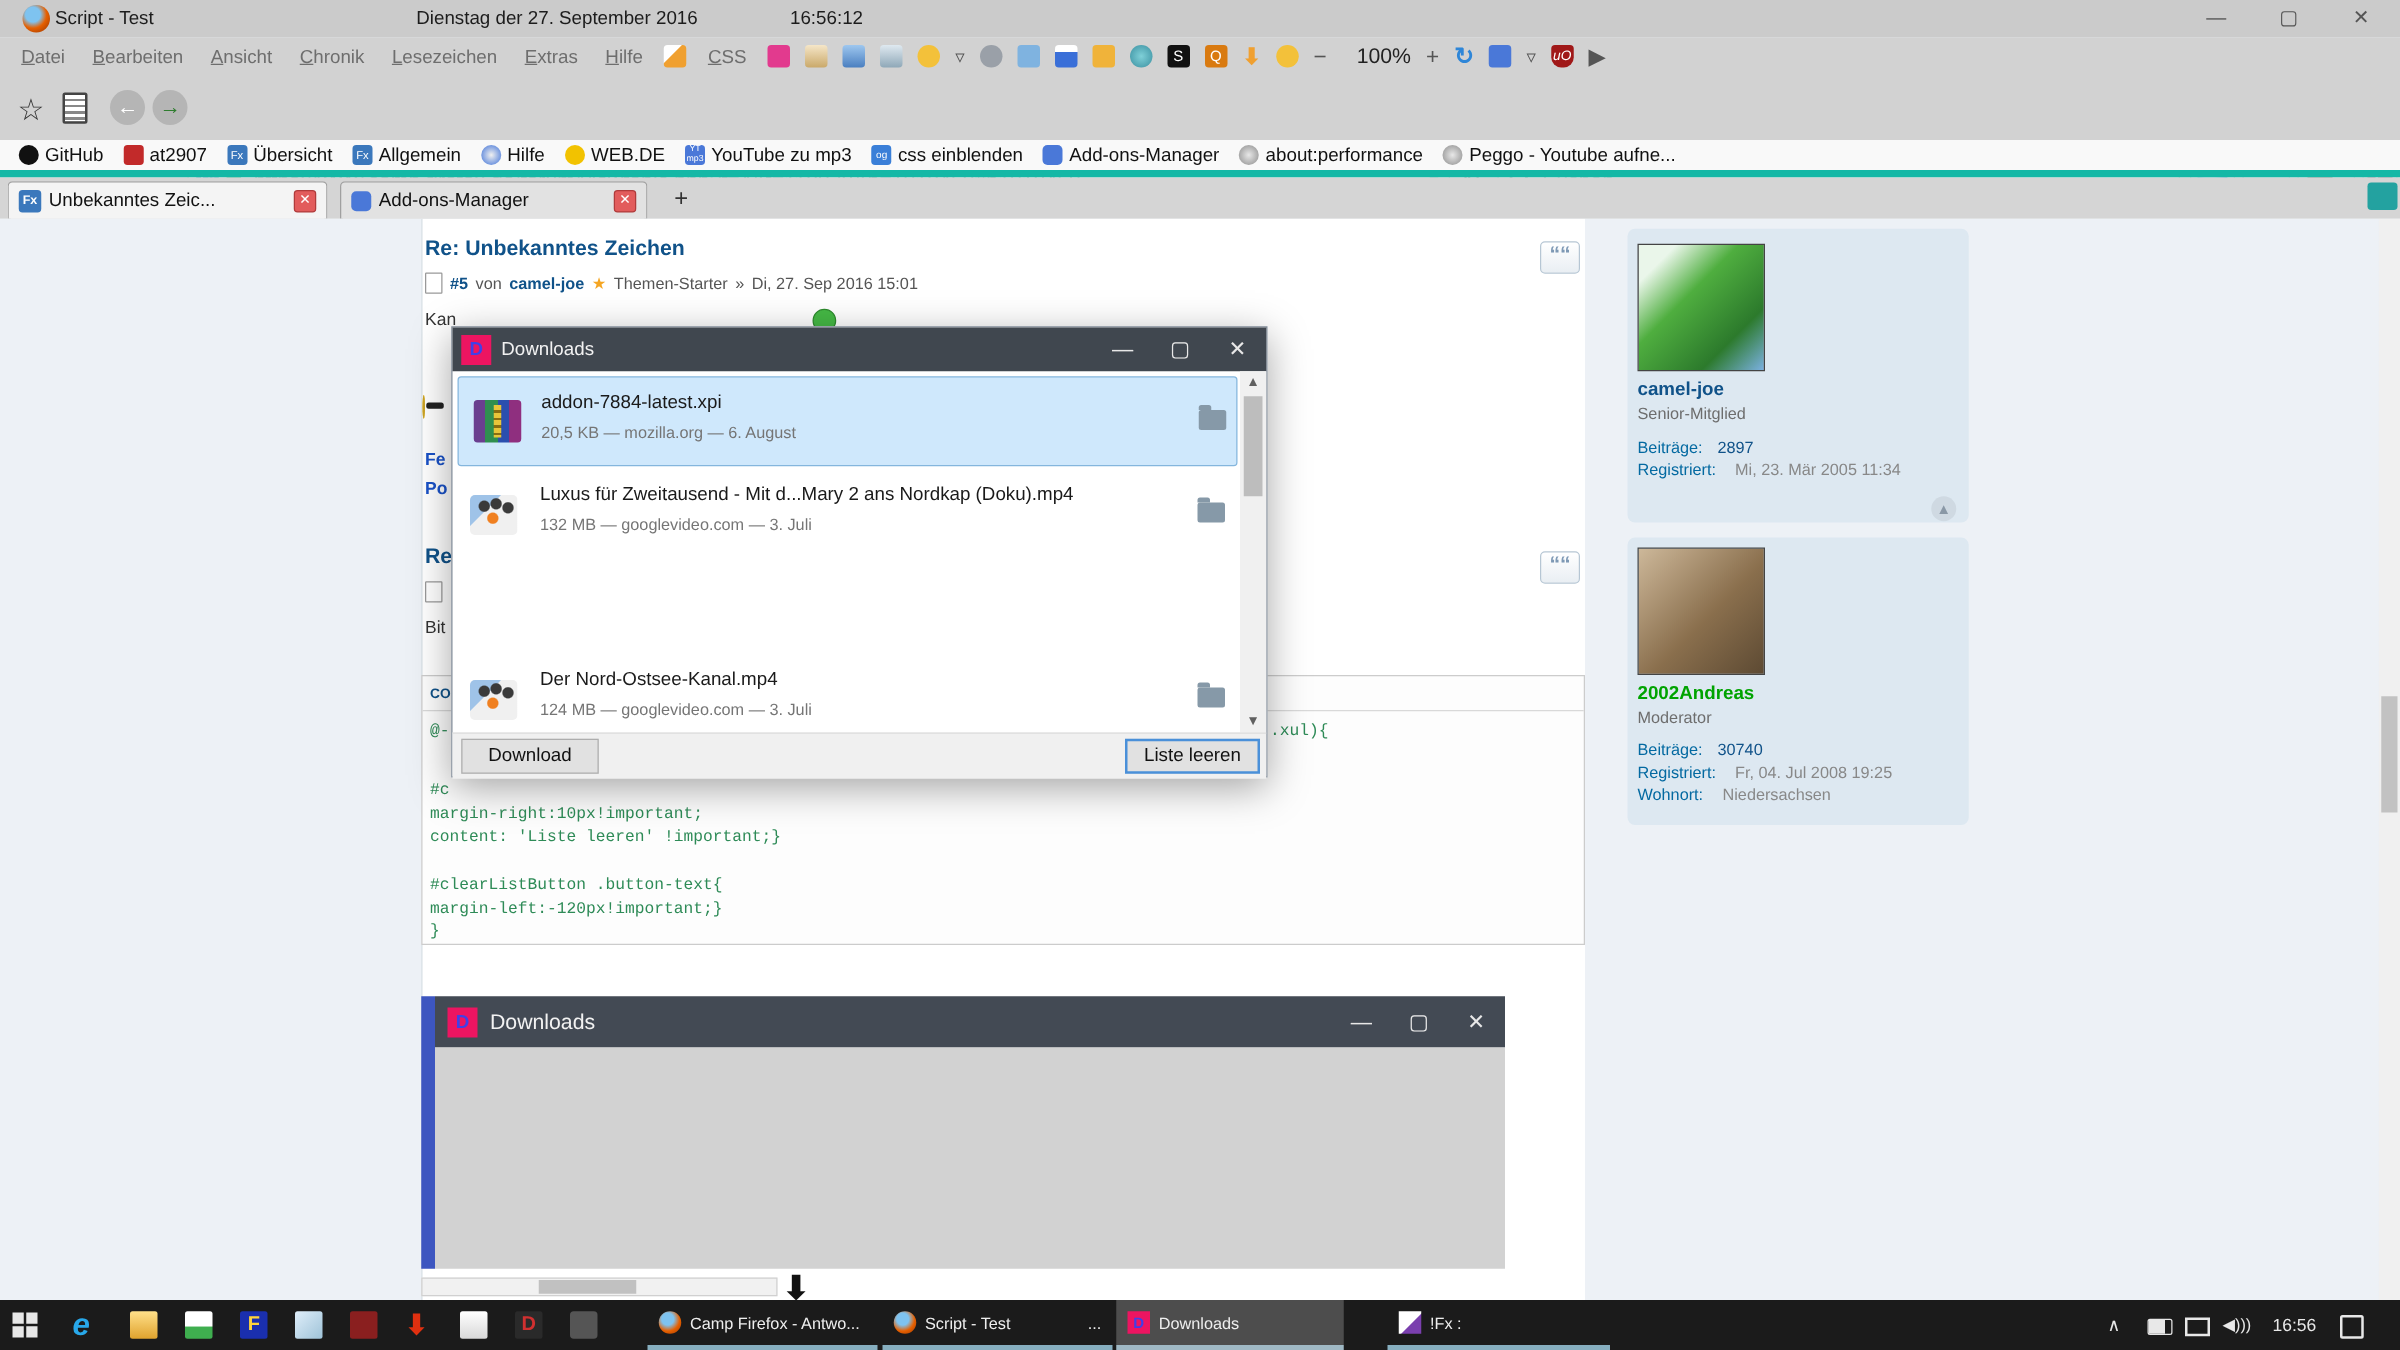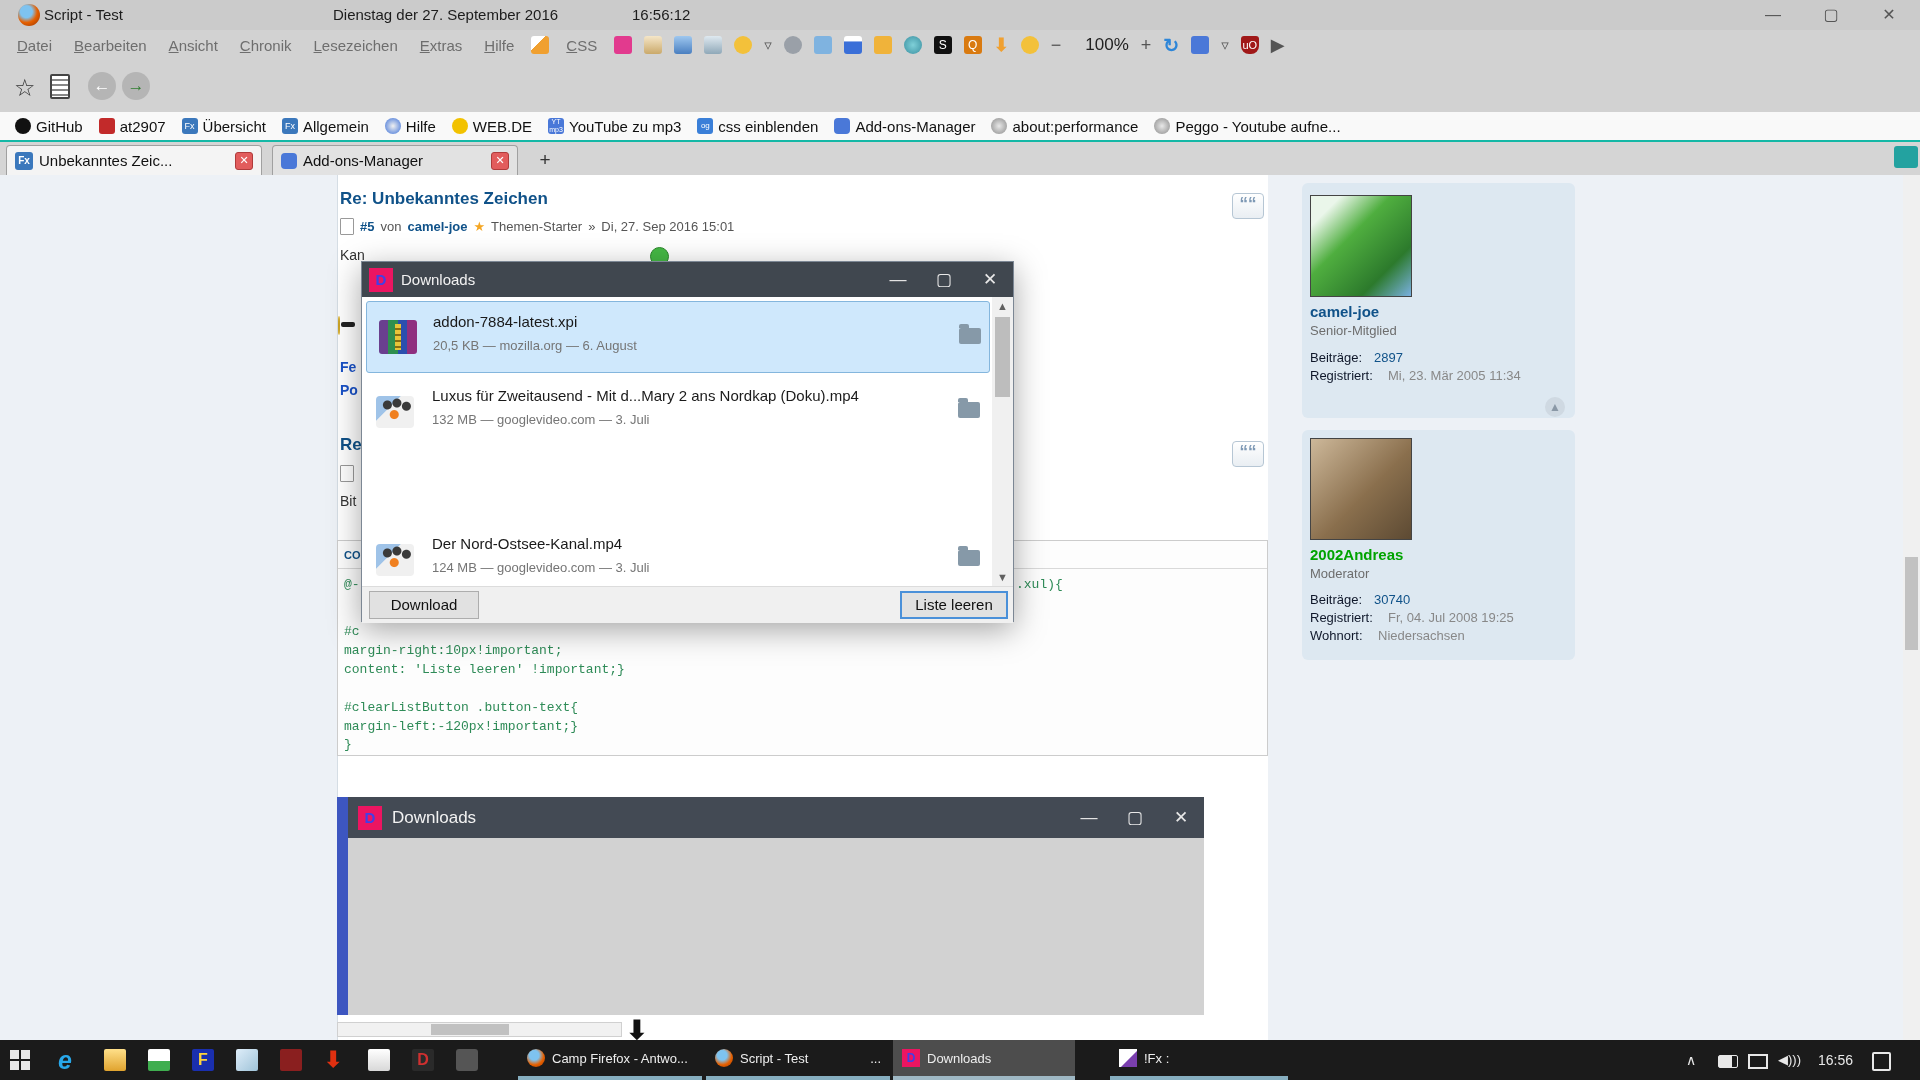--- a/index.html
+++ b/index.html
@@ -26,21 +26,21 @@
   .lock{width:12px;height:9px;background:#2f9e44;border-radius:2px;position:relative;flex:none;margin-right:8px;}
   .lock::before{content:"";position:absolute;left:2px;top:-6px;width:6px;height:6px;border:2px solid #2f9e44;border-bottom:none;border-radius:5px 5px 0 0;}
   #reloadbtn{left:1164px;top:68px;width:26px;height:34px;color:#555;font-size:20px;text-align:center;line-height:34px;}
   #searchbox{left:1198px;top:66px;width:546px;height:38px;background:#fff;border:1px solid #a9a9a9;border-radius:3px;box-sizing:border-box;display:flex;align-items:center;padding:0 8px;}
   #searchbox input{border:none;outline:none;flex:1;font-size:17px;font-family:"Liberation Sans",sans-serif;background:transparent;color:#333;}
   #searchbox input::placeholder{color:#8a8a8a;font-style:italic;}
   .mag{width:12px;height:12px;border:2px solid #777;border-radius:50%;position:relative;flex:none;margin-right:8px;}
   .mag::after{content:"";position:absolute;left:10px;top:10px;width:7px;height:2px;background:#777;transform:rotate(45deg);}
   .navbtn{top:64px;height:34px;border:1px solid #aeaeae;border-radius:3px;background:linear-gradient(#fdfdfd,#e9e9e9);box-sizing:border-box;text-align:center;}
   
-  #bookmarksbar{left:0;top:112px;width:1920px;height:30px;background:#f9f9f9;border-bottom:2px solid #14b8a6;display:flex;align-items:center;padding-left:8px;box-sizing:border-box;gap:2px;}
+  #bookmarksbar{left:0;top:112px;width:1920px;height:30px;background:#f9f9f9;border-bottom:6px solid #14b8a6;display:flex;align-items:center;padding-left:8px;box-sizing:border-box;gap:2px;}
   .bm{display:flex;align-items:center;gap:5px;padding:2px 7px;font-size:15px;color:#111;}
   .bmi{width:16px;height:16px;border-radius:3px;flex:none;}
   
   #tabbar{left:0;top:142px;width:1920px;height:33px;background:#d5d5d5;}
   .tab{top:3px;height:30px;border:1px solid #a0a0a0;border-bottom:none;border-radius:4px 4px 0 0;display:flex;align-items:center;padding:0 8px;gap:6px;font-size:15px;color:#111;box-sizing:border-box;}
   .tabclose{width:16px;height:16px;background:#e25c5c;border:1px solid #b03b3b;border-radius:3px;color:#fff;font-size:11px;line-height:15px;text-align:center;}
   
   #content{left:0;top:175px;width:1920px;height:865px;background:#edf1f6;overflow:hidden;}
   #postcol{left:337px;top:0;width:930px;height:865px;background:#fff;border-left:1px solid #d5dde4;}
   .posttitle{font-size:17px;font-weight:bold;color:#105289;}
@@ -49,21 +49,21 @@
   .docicon{width:12px;height:15px;background:#fff;border:1px solid #999;border-radius:1px;}
   .quotebtn{width:30px;height:24px;border:1px solid #b6c6d4;border-radius:4px;background:linear-gradient(#fff,#e9eef3);color:#7e99b5;font-weight:bold;text-align:center;line-height:20px;font-size:17px;}
   .codebox{left:337px;top:365px;width:931px;height:216px;background:#fdfdfd;border:1px solid #ccc;box-sizing:border-box;}
   .codehead{font-size:11px;font-weight:bold;color:#105289;}
   .codeline{font-family:"Liberation Mono","DejaVu Sans Mono",monospace;font-size:13px;color:#2e8b57;white-space:pre;}
   .codesep{left:0;top:27px;width:929px;height:1px;background:#d9d9d9;}
   .panel{left:1302px;width:273px;background:#dde8f1;border-radius:6px;}
   .avatar{left:8px;top:12px;width:100px;height:100px;border:1px solid #444;}
   .pname{font-size:15px;font-weight:bold;}
   .prank{font-size:13px;color:#6d6d6d;}
-  .plabel{font-size:13px;color:#0f172a;}
+  .plabel{font-size:13px;color:#0369a1;}
   .pval-blue{color:#105289;}
   .pval-gray{color:#888;}
   .smiley-cool{width:20px;height:20px;border-radius:50%;background:#ffd24a;border:1px solid #c9a227;position:relative;}
   .smiley-cool::before{content:"";position:absolute;left:2px;top:5px;width:14px;height:5px;background:#222;border-radius:2px;}
   .smiley-green{width:17px;height:17px;border-radius:50%;background:#45b945;border:1px solid #2c8a2c;}
   
   #shot{left:337px;top:622px;width:867px;height:218px;}
   #shot .strip{left:0;top:0;width:11px;height:218px;background:#3d56c0;}
   #shot .stb{left:11px;top:0;width:856px;height:41px;background:#434a54;display:flex;align-items:center;}
   #shot .body{left:11px;top:41px;width:856px;height:177px;background:#d2d2d2;}
@@ -144,21 +144,21 @@
   <span class="mico" style="background:#111;color:#fff;text-align:center;line-height:18px;font-size:12px;">S</span>
   <span class="mico" style="background:#d97a10;color:#fff;text-align:center;line-height:18px;font-size:12px;">Q</span>
   <span class="mtext" style="color:#f0a030;font-size:18px;font-weight:bold;">⬇</span>
   <span class="mico" style="background:#f3c13a;border-radius:50%;"></span>
   <span class="mtext" style="font-size:18px;">−</span>
   <span class="mtext" style="color:#222;font-size:17px;margin-left:16px;">100%</span>
   <span class="mtext" style="font-size:18px;">+</span>
   <span class="mtext" style="color:#2e86d8;font-size:19px;font-weight:bold;">↻</span>
   <span class="mico" style="background:#4a78d8;"></span>
   <span class="mtext">▿</span>
-  <span class="mico" style="background:#a01818;border-radius:3px 3px 8px 8px;color:#fff;text-align:center;line-height:18px;font-size:11px;">uO</span>
+  <span class="mico" style="background:#a01818;border-radius:3px 3px 8px 8px;color:#fff;text-align:center;line-height:18px;font-size:11px;font-style:italic;">uO</span>
   <span class="mtext" style="font-size:18px;">▶</span>
 </div>
 
 <div id="navbar" class="abs">
   <span class="abs" style="left:14px;top:14px;font-size:24px;color:#333;">☆</span>
   <span class="abs" style="left:50px;top:14px;width:16px;height:21px;border:2px solid #444;border-radius:2px;background:repeating-linear-gradient(#fff 0 3px,#888 3px 5px);"></span>
   <span class="abs navcircle" style="left:88px;">←</span>
   <span class="abs navcircle" style="left:122px;color:#2f7d2f;">→</span>
   <div id="urlbar" class="abs">
     <span class="favicon">Fx</span>

